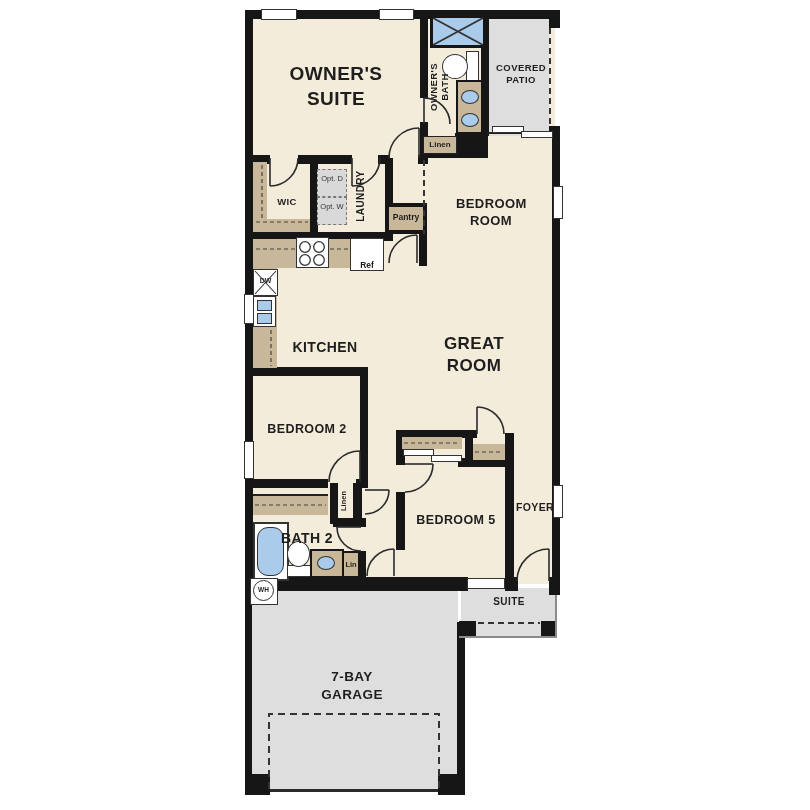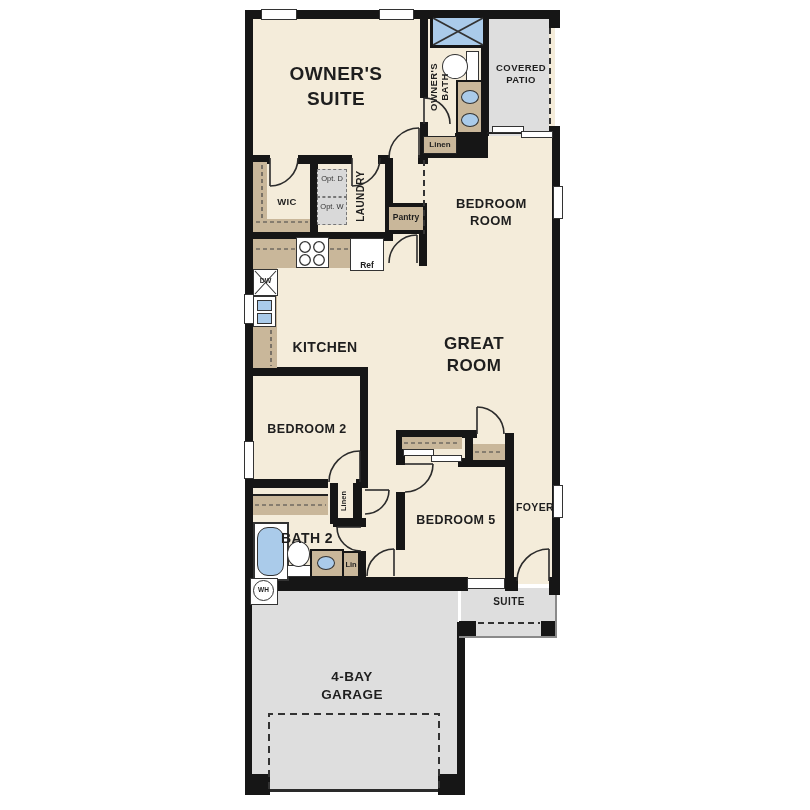--- a/index.html
+++ b/index.html
@@ -135,21 +135,21 @@
   <div class="lbl" style="left:456px;top:196px;width:70px;font-size:13px;">BEDROOM ROOM</div>
   <div class="lbl" style="left:272px;top:196px;width:30px;font-size:9.5px;">WIC</div>
   <div class="lbl rot" style="left:317px;top:188px;width:90px;height:16px;font-size:10px;">LAUNDRY</div>
   <div class="lbl" style="left:280px;top:308px;width:90px;font-size:14px;margin-top:30px;">KITCHEN</div>
   <div class="lbl" style="left:439px;top:333px;width:70px;font-size:17px;">GREAT ROOM</div>
   <div class="lbl" style="left:252px;top:421px;width:110px;font-size:12.5px;white-space:nowrap;">BEDROOM 2</div>
   <div class="lbl" style="left:401px;top:512px;width:110px;font-size:12.5px;white-space:nowrap;">BEDROOM 5</div>
   <div class="lbl" style="left:512px;top:501px;width:46px;font-size:10.5px;">FOYER</div>
   <div class="lbl" style="left:281px;top:529px;width:50px;font-size:14px;white-space:nowrap;">BATH 2</div>
   <div class="lbl" style="left:479px;top:595px;width:60px;font-size:10px;">SUITE</div>
-  <div class="lbl" style="left:317px;top:668px;width:70px;font-size:13.5px;">4-BAY GARAGE</div>
+  <div class="lbl" style="left:317px;top:668px;width:70px;font-size:13.5px;">7-BAY GARAGE</div>
 
   <div class="lbl" style="left:387px;top:212px;width:38px;font-size:8.5px;letter-spacing:0;">Pantry</div>
   <div class="lbl" style="left:350px;top:248px;width:34px;font-size:8.5px;letter-spacing:0;margin-top:12px;">Ref</div>
   <div class="lbl" style="left:253px;top:276px;width:25px;font-size:7px;letter-spacing:0;">DW</div>
   <div class="lbl" style="left:253px;top:586px;width:21px;font-size:6.5px;letter-spacing:0;">WH</div>
   <div class="lbl" style="left:423px;top:140px;width:34px;font-size:8px;letter-spacing:0;">Linen</div>
   <div class="lbl rot" style="left:329px;top:495px;width:32px;height:12px;font-size:7.5px;letter-spacing:0;">Linen</div>
   <div class="lbl" style="left:342px;top:560px;width:18px;font-size:7.5px;letter-spacing:0;">Lin</div>
 
   <svg class="overlay" width="810" height="810" viewBox="0 0 810 810">

